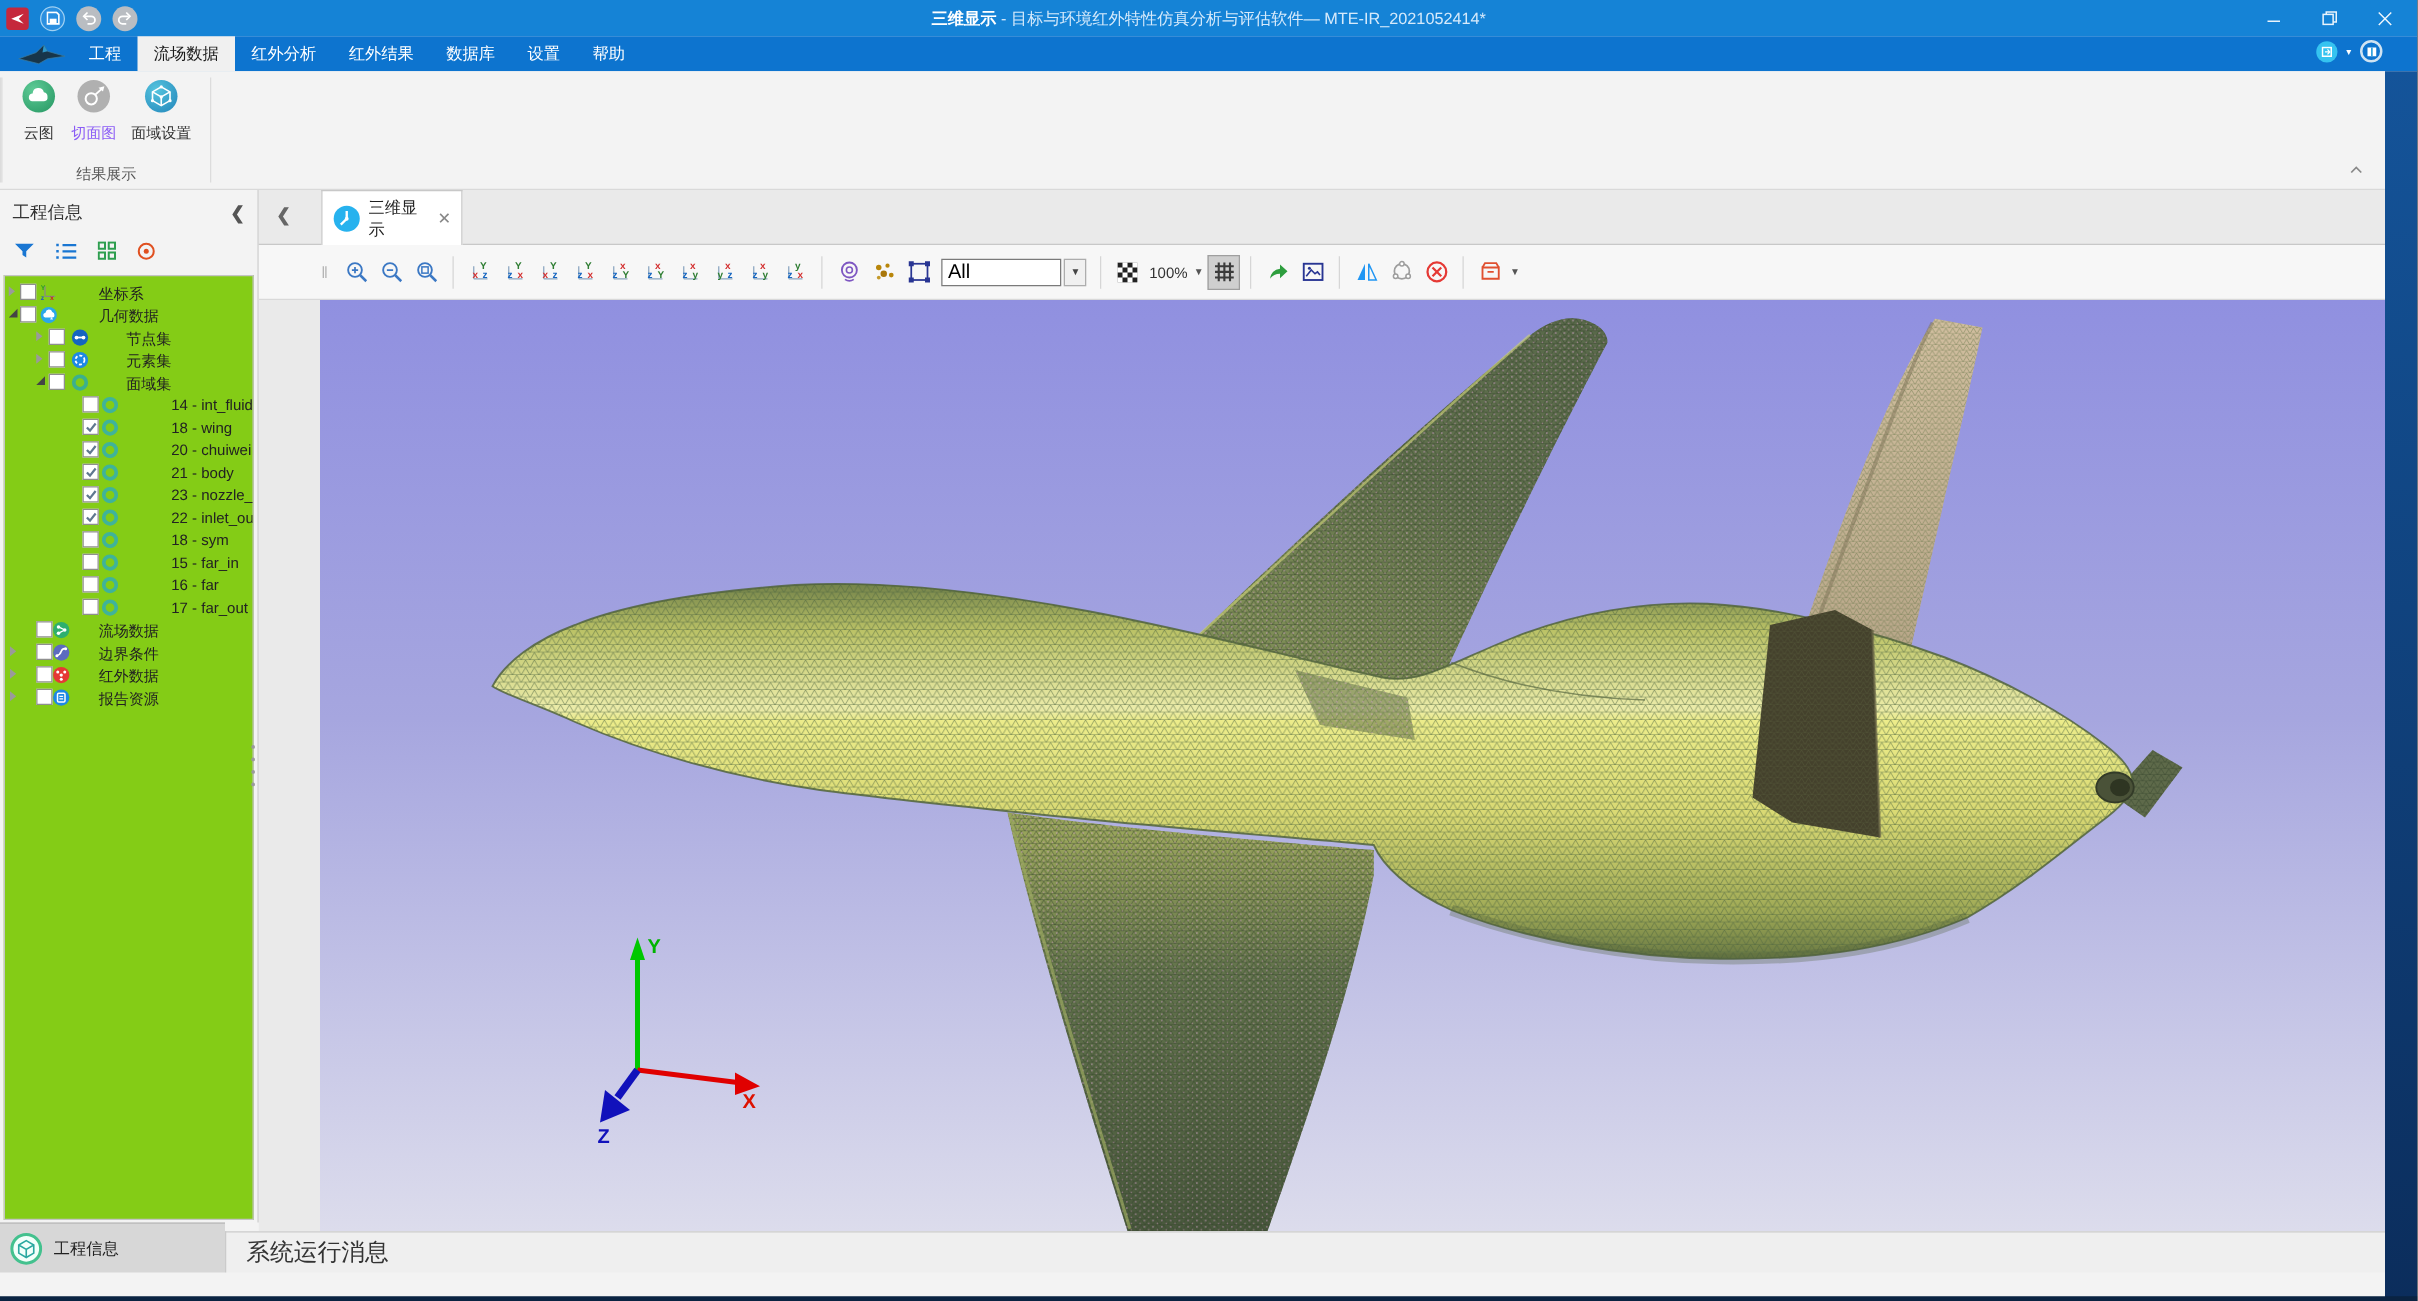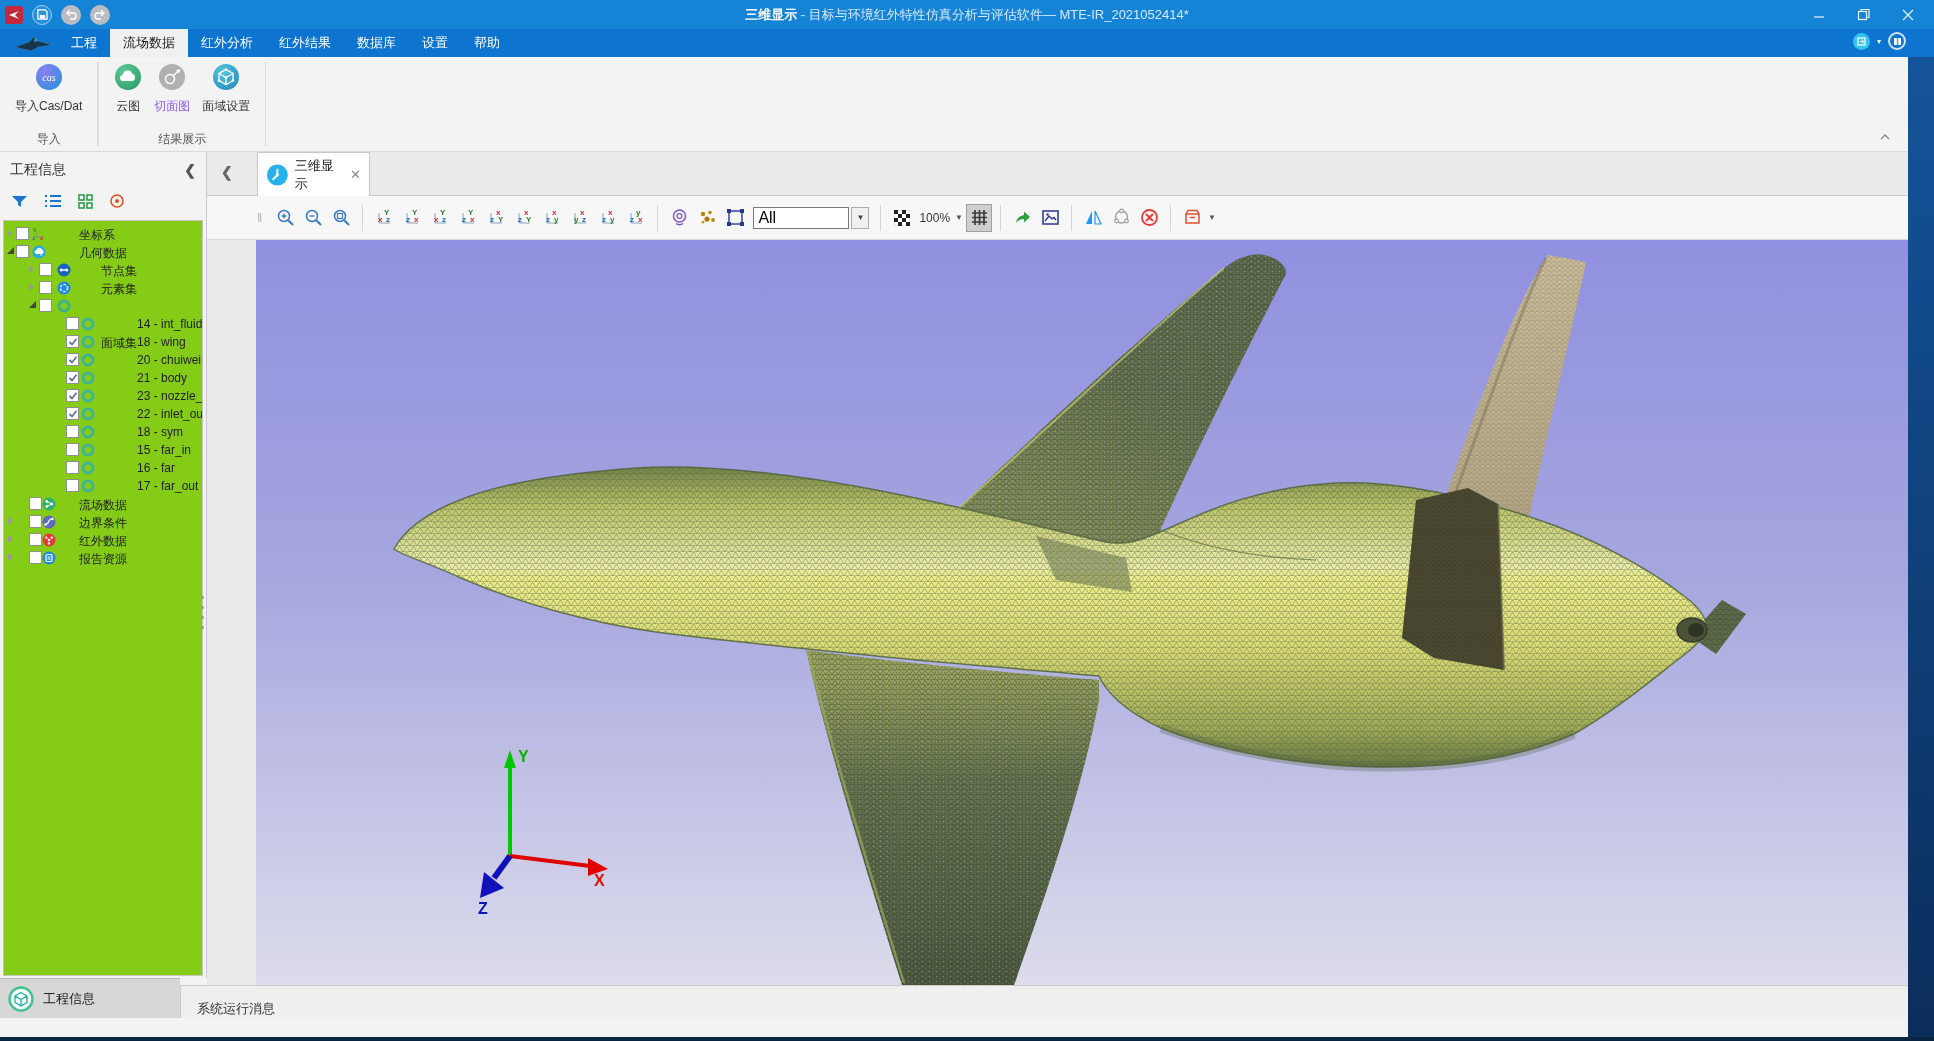--- a/index.html
+++ b/index.html
@@ -88,22 +88,22 @@
   .vt-btn.pressed { background:#cfcfcf; border:1px solid #9f9f9f; }
 
   
   .vgutter { position:absolute; left:207px; top:240px; width:49px; height:745px; background:#eaeaea; }
   .vsplit-dots { position:absolute; left:201px; top:596px; display:flex; flex-direction:column; gap:7px; }
   .vsplit-dots i { width:3px; height:3px; background:#9a9a9a; border-radius:50%; }
   .viewport { position:absolute; left:256px; top:240px; width:1652px; height:745px; }
 
   
   .message-bar { position:absolute; left:180px; top:985px; width:1728px; height:33px; background:#efefef;
-                 border-top:1px solid #cbcbcb; border-left:1px solid #cbcbcb; font-size:13px; color:#333;
-                 display:flex; align-items:flex-end; padding-left:16px; }
+                 border-top:1px solid #cbcbcb; border-left:1px solid #cbcbcb; font-size:19px; color:#333;
+                 display:flex; align-items:center; padding-left:16px; }
   .statusbar { position:absolute; left:0; top:1018px; width:1908px; height:19px; background:#f7f7f7;
                border-top:1px solid #d2d2d2; display:flex; align-items:center; font-size:12px; color:#333;
                padding:0 10px; }
   .st-dot { width:9px; height:9px; border-radius:50%; margin-right:7px; }
   .st-right { margin-left:auto; display:flex; align-items:center; gap:10px; }
   .st-chip { background:#d9d9d9; display:flex; gap:8px; padding:2px 8px; align-items:center; }
   .st-co { font-size:13px; color:#222; padding-right:18px; }
   .right-strip { position:absolute; left:1908px; top:57px; width:26px; height:984px;
                  background:linear-gradient(180deg,#14549a,#0b2d5c); }
   .bottom-strip { position:absolute; left:0; top:1037px; width:1934px; height:4px; background:#0a2342; }
@@ -211,32 +211,20 @@
         <svg width="9" height="9" viewBox="0 0 9 9">
             <rect x="1" y="1" width="7" height="7" fill="#fff"></rect>
             <path d="M4.5,1 V8" stroke="#35a3e0" stroke-width="1.4"></path>
           </svg>
       </div>
     </div>
   </div>
 
   <div class="ribbon">
     <div id="ribbon-groups" style="display:flex">
-        <div class="rib-group">
-          <div class="rib-buttons">
-            <div class="rib-btn">
-              <span><svg class="circ" width="28" height="28" viewBox="0 0 28 28">
-                  <circle cx="14" cy="14" r="13" fill="url(#gcas)"></circle>
-                  <text x="14" y="18" text-anchor="middle" font-size="10" font-style="italic" fill="#fff" font-family="Liberation Serif,serif">cas</text>
-                </svg></span>
-              <span>导入Cas/Dat</span>
-            </div>
-          </div>
-          <div class="rib-label">导入</div>
-        </div>
         <div class="rib-sep"></div>
         <div class="rib-sep"></div>
         <div class="rib-group">
           <div class="rib-buttons">
             <div class="rib-btn">
               <span><svg class="circ" width="28" height="28" viewBox="0 0 28 28">
                   <circle cx="14" cy="14" r="13" fill="url(#gcloud)"></circle>
                   <path d="M8.5,18 a3.2,3.2 0 0 1 .6,-6.3 a4.6,4.6 0 0 1 9,-1 a3.6,3.6 0 0 1 2.9,3.6 a3.3,3.3 0 0 1-2.7,3.7 z" fill="#fff"></path>
                 </svg></span>
               <span>云图</span>
@@ -339,21 +327,21 @@
               <circle cx="7" cy="7" r="3.6" fill="none" stroke="#fff" stroke-width="1.4" stroke-dasharray="2.4,1.6"></circle>
             </svg></span>
           <span class="tlabel" style="left: 97px;">元素集</span>
         </div>
         <div class="trow">
           <span class="texp expanded" style="left: 25px;"></span>
           <span class="tcb" style="left: 35px;"></span>
           <span class="tico" style="left: 53px;"><svg width="14" height="14" viewBox="0 0 14 14">
               <circle cx="7" cy="7" r="5" fill="none" stroke="#3cb08e" stroke-width="3"></circle>
             </svg></span>
-          <span class="tlabel" style="left: 97px; margin-top: 36px;">面域集</span>
+          <span class="tlabel" style="left: 97px;">面域集</span>
         </div>
         <div class="trow">
           <span class="tcb" style="left: 62px;"></span>
           <span class="tico" style="left: 77px;"><svg width="14" height="14" viewBox="0 0 14 14">
               <circle cx="7" cy="7" r="5" fill="none" stroke="#3fb39a" stroke-width="3"></circle>
             </svg></span>
           <span class="tlabel" style="left: 133px;">14 - int_fluid</span>
         </div>
         <div class="trow">
           <span class="tcb" style="left: 62px;">

